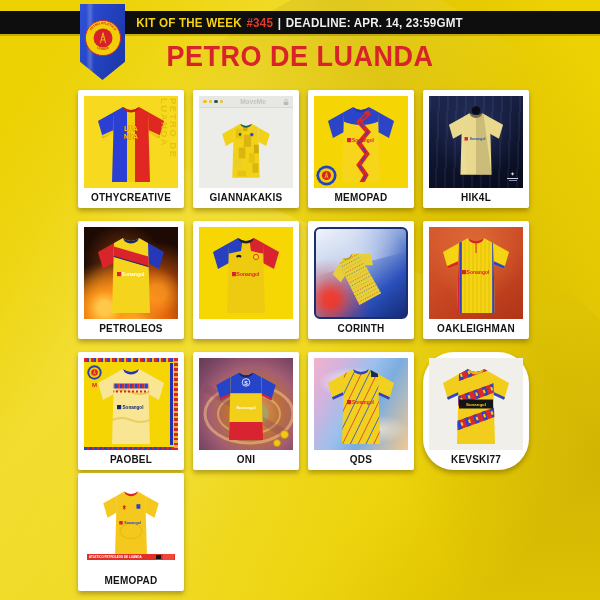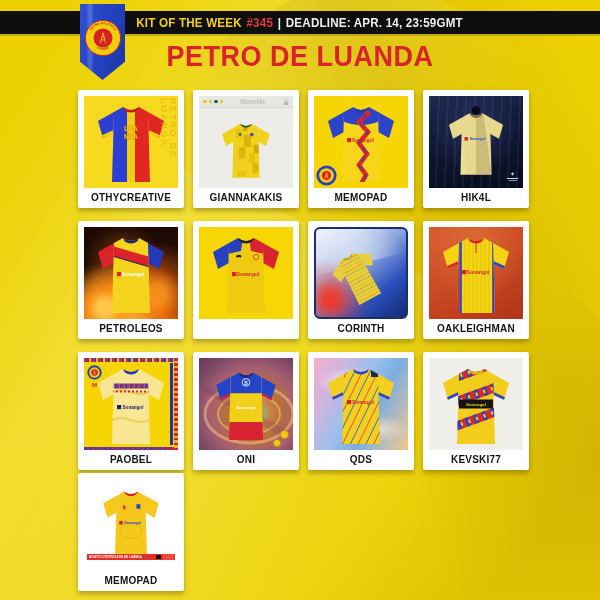--- a/index.html
+++ b/index.html
@@ -417,21 +417,21 @@
             </g>
             <path d="M39 11 Q47 17 55 11 L53.4 14.2 Q47 19 40.6 14.2 Z" fill="#2b44c8"></path>
             <rect x="33" y="42" width="4.2" height="4.2" fill="#d8242a"></rect>
             <text x="49" y="46" text-anchor="middle" font-size="4.8" font-weight="bold" fill="#d8242a">Sonangol</text>
           </svg>
         </div>
         <div class="label">
           <span>QDS</span>
         </div>
       </div>
-      <div class="card" style="left: 423px; top: 352px;">
+      <div class="card" style="left: 423px; top: 352px; border-radius: 31px;">
         <div class="art" style="background: rgb(241, 239, 233);">
           <svg class="shirt" viewBox="0 0 94 92" style="">
             <defs>
               <clipPath id="t11">
                 <path d="M30 16 L39 11 Q47 17 55 11 L64 16 L66 86 L28 86 Z"></path>
               </clipPath>
             </defs>
             <path d="M30 16 L14 25 L19 42 L30 36 Z" fill="#f2cd1c"></path>
             <path d="M64 16 L80 25 L75 42 L64 36 Z" fill="#f2cd1c"></path>
             <line x1="18.5" y1="40.5" x2="29.5" y2="35.5" stroke="#2b44c8" stroke-width="2.6"></line>

